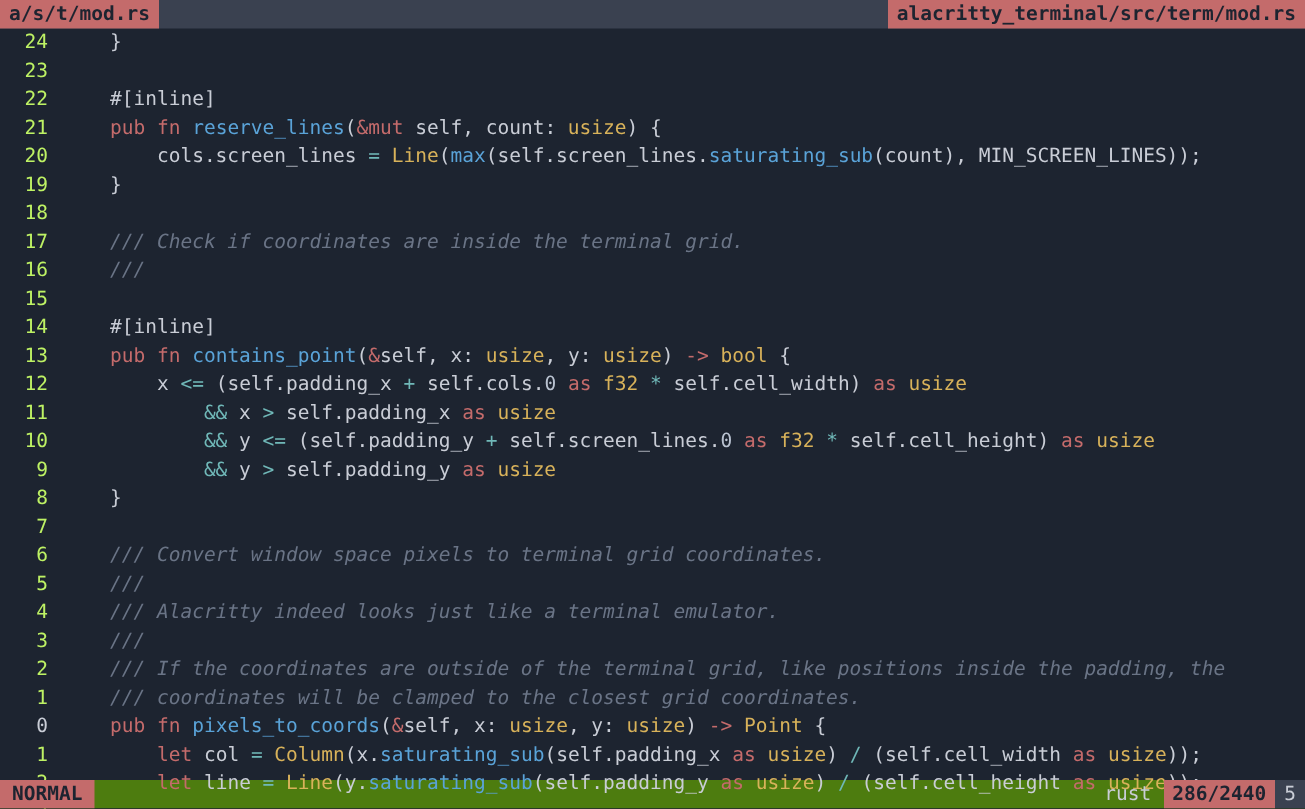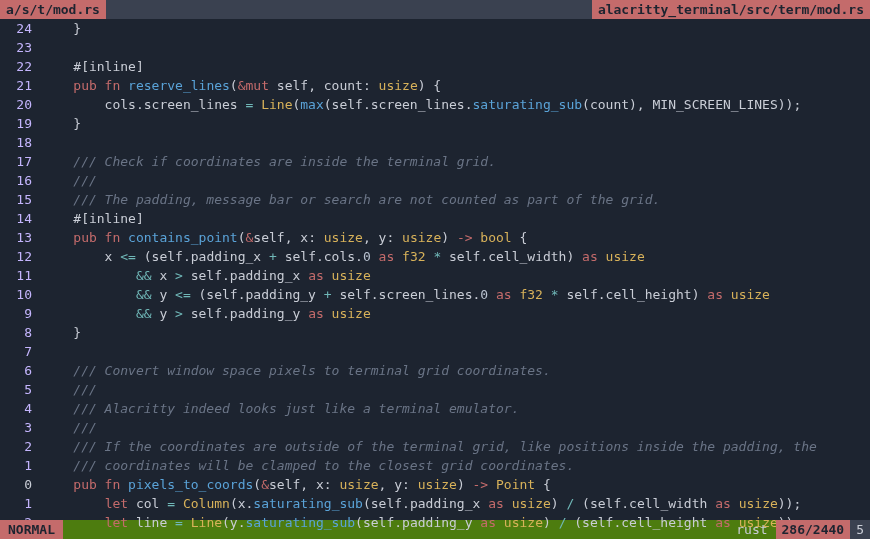--- a/index.html
+++ b/index.html
@@ -40,21 +40,21 @@
   }
   .row {
     display: flex;
     white-space: pre;
     height: 19px;
   }
   .gutter {
     width: 42px;
     text-align: right;
     padding-right: 10px;
-    color: #c4b5fd;
+    color: #bef264;
     user-select: none;
   }
   .gutter.current { color: #c9cdd6; }
   .code { flex: 1; }
   .kw { color: #c46b6b; }       
   .fn { color: #5aa3d8; }       
   .ty { color: #d8b25a; }       
   .cm { color: #6a7486; font-style: italic; }  
   .op { color: #70b8b8; }       
   .nm { color: #b9c2d0; }       
@@ -100,21 +100,21 @@
 
   <div class="row"><span class="gutter">24</span><span class="code"><span class="pn">    }</span></span></div>
   <div class="row"><span class="gutter">23</span><span class="code"><span></span></span></div>
   <div class="row"><span class="gutter">22</span><span class="code"><span>    </span><span class="at">#[inline]</span></span></div>
   <div class="row"><span class="gutter">21</span><span class="code"><span>    </span><span class="kw">pub fn </span><span class="fn">reserve_lines</span><span>(</span><span class="kw">&amp;mut </span><span>self, count: </span><span class="ty">usize</span><span>) {</span></span></div>
   <div class="row"><span class="gutter">20</span><span class="code"><span>        cols.screen_lines </span><span class="op">= </span><span class="ty">Line</span><span>(</span><span class="fn">max</span><span>(self.screen_lines.</span><span class="fn">saturating_sub</span><span>(count), MIN_SCREEN_LINES));</span></span></div>
   <div class="row"><span class="gutter">19</span><span class="code"><span>    }</span></span></div>
   <div class="row"><span class="gutter">18</span><span class="code"><span></span></span></div>
   <div class="row"><span class="gutter">17</span><span class="code"><span>    </span><span class="cm">/// Check if coordinates are inside the terminal grid.</span></span></div>
   <div class="row"><span class="gutter">16</span><span class="code"><span>    </span><span class="cm">///</span></span></div>
-  <div class="row"><span class="gutter">15</span><span class="code"><span>    </span><span class="cm">/// The padding, message bar or search are not counted as part of the grid.</span></span></div>
+  <div class="row"><span class="gutter">15</span><span class="code"><span>    </span></span></div>
   <div class="row"><span class="gutter">14</span><span class="code"><span>    </span><span class="at">#[inline]</span></span></div>
   <div class="row"><span class="gutter">13</span><span class="code"><span>    </span><span class="kw">pub fn </span><span class="fn">contains_point</span><span>(</span><span class="kw">&amp;</span><span>self, x: </span><span class="ty">usize</span><span>, y: </span><span class="ty">usize</span><span>) </span><span class="kw">-&gt; </span><span class="ty">bool </span><span>{</span></span></div>
   <div class="row"><span class="gutter">12</span><span class="code"><span>        x </span><span class="op">&lt;= </span><span>(self.padding_x </span><span class="op">+ </span><span>self.cols.</span><span class="nm">0 </span><span class="kw">as </span><span class="ty">f32 </span><span class="op">* </span><span>self.cell_width) </span><span class="kw">as </span><span class="ty">usize</span></span></div>
   <div class="row"><span class="gutter">11</span><span class="code"><span>            </span><span class="op">&amp;&amp; </span><span>x </span><span class="op">&gt; </span><span>self.padding_x </span><span class="kw">as </span><span class="ty">usize</span></span></div>
   <div class="row"><span class="gutter">10</span><span class="code"><span>            </span><span class="op">&amp;&amp; </span><span>y </span><span class="op">&lt;= </span><span>(self.padding_y </span><span class="op">+ </span><span>self.screen_lines.</span><span class="nm">0 </span><span class="kw">as </span><span class="ty">f32 </span><span class="op">* </span><span>self.cell_height) </span><span class="kw">as </span><span class="ty">usize</span></span></div>
   <div class="row"><span class="gutter">9</span><span class="code"><span>            </span><span class="op">&amp;&amp; </span><span>y </span><span class="op">&gt; </span><span>self.padding_y </span><span class="kw">as </span><span class="ty">usize</span></span></div>
   <div class="row"><span class="gutter">8</span><span class="code"><span>    }</span></span></div>
   <div class="row"><span class="gutter">7</span><span class="code"><span></span></span></div>
   <div class="row"><span class="gutter">6</span><span class="code"><span>    </span><span class="cm">/// Convert window space pixels to terminal grid coordinates.</span></span></div>
   <div class="row"><span class="gutter">5</span><span class="code"><span>    </span><span class="cm">///</span></span></div>

